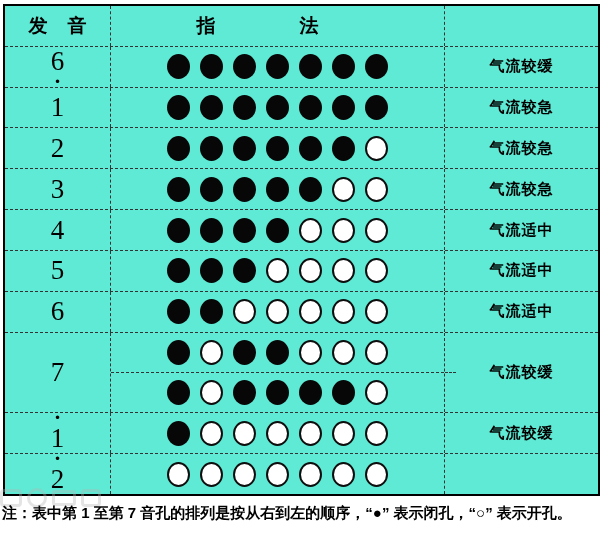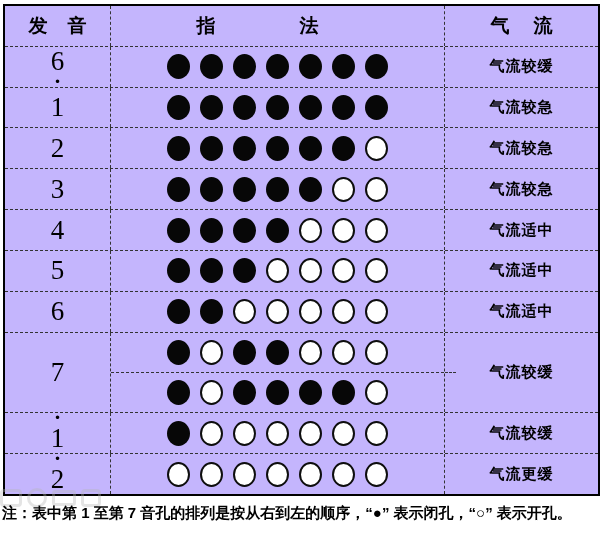--- a/index.html
+++ b/index.html
@@ -4,21 +4,21 @@
 <style>
   * { margin:0; padding:0; box-sizing:border-box; }
   html,body { background:#fff; }
   .page {
     position:relative; width:603px; height:535px; background:#ffffff;
     font-family:"Liberation Sans","DejaVu Sans",sans-serif; color:#000;
     overflow:hidden;
   }
   .tbl {
     position:absolute; left:3px; top:4px; width:597px; height:492px;
-    border:2px solid #000; background:#c4b5fd;
+    border:2px solid #000; background:#5eead4;
     display:flex; flex-direction:column;
   }
   .row { display:flex; flex:1 1 0; min-height:0; }
   .row.double { flex:2 1 0; }
   .row + .row { border-top:1px dashed #333; }
   .cell { display:flex; align-items:center; justify-content:center; }
   .c-note { width:105px; flex:none; }
   .c-fing { width:335px; flex:none; border-left:1px dashed #333; border-right:1px dashed #333; }
   .c-air  { flex:1 1 auto; position:relative;font-weight:bold; }
   
@@ -65,21 +65,20 @@
 </head>
 <body>
 
 <div class="page">
 
   <div class="tbl">
 
     <div class="row">
       <div class="cell c-note hdr hdr-note">发音</div>
       <div class="cell c-fing hdr hdr-fing">指法</div>
-      <div class="cell c-air hdr hdr-air">气流</div>
     </div>
 
     <div class="row">
       <div class="cell c-note">
         <span class="note-wrap">
           <span class="num">6</span>
           <span class="odot below">•</span>
         </span>
       </div>
       <div class="cell c-fing">
@@ -281,21 +280,20 @@
         <div class="holes">
             <span class="hole open"></span>
             <span class="hole open"></span>
             <span class="hole open"></span>
             <span class="hole open"></span>
             <span class="hole open"></span>
             <span class="hole open"></span>
             <span class="hole open"></span>
           </div>
       </div>
-      <div class="cell c-air air">气流更缓</div>
     </div>
 
   </div>
 
   <div class="watermark">
     <div class="wm-shape wm-a"></div>
     <div class="wm-shape wm-b"></div>
     <div class="wm-shape wm-c"></div>
     <div class="wm-shape wm-d"></div>
   </div>

